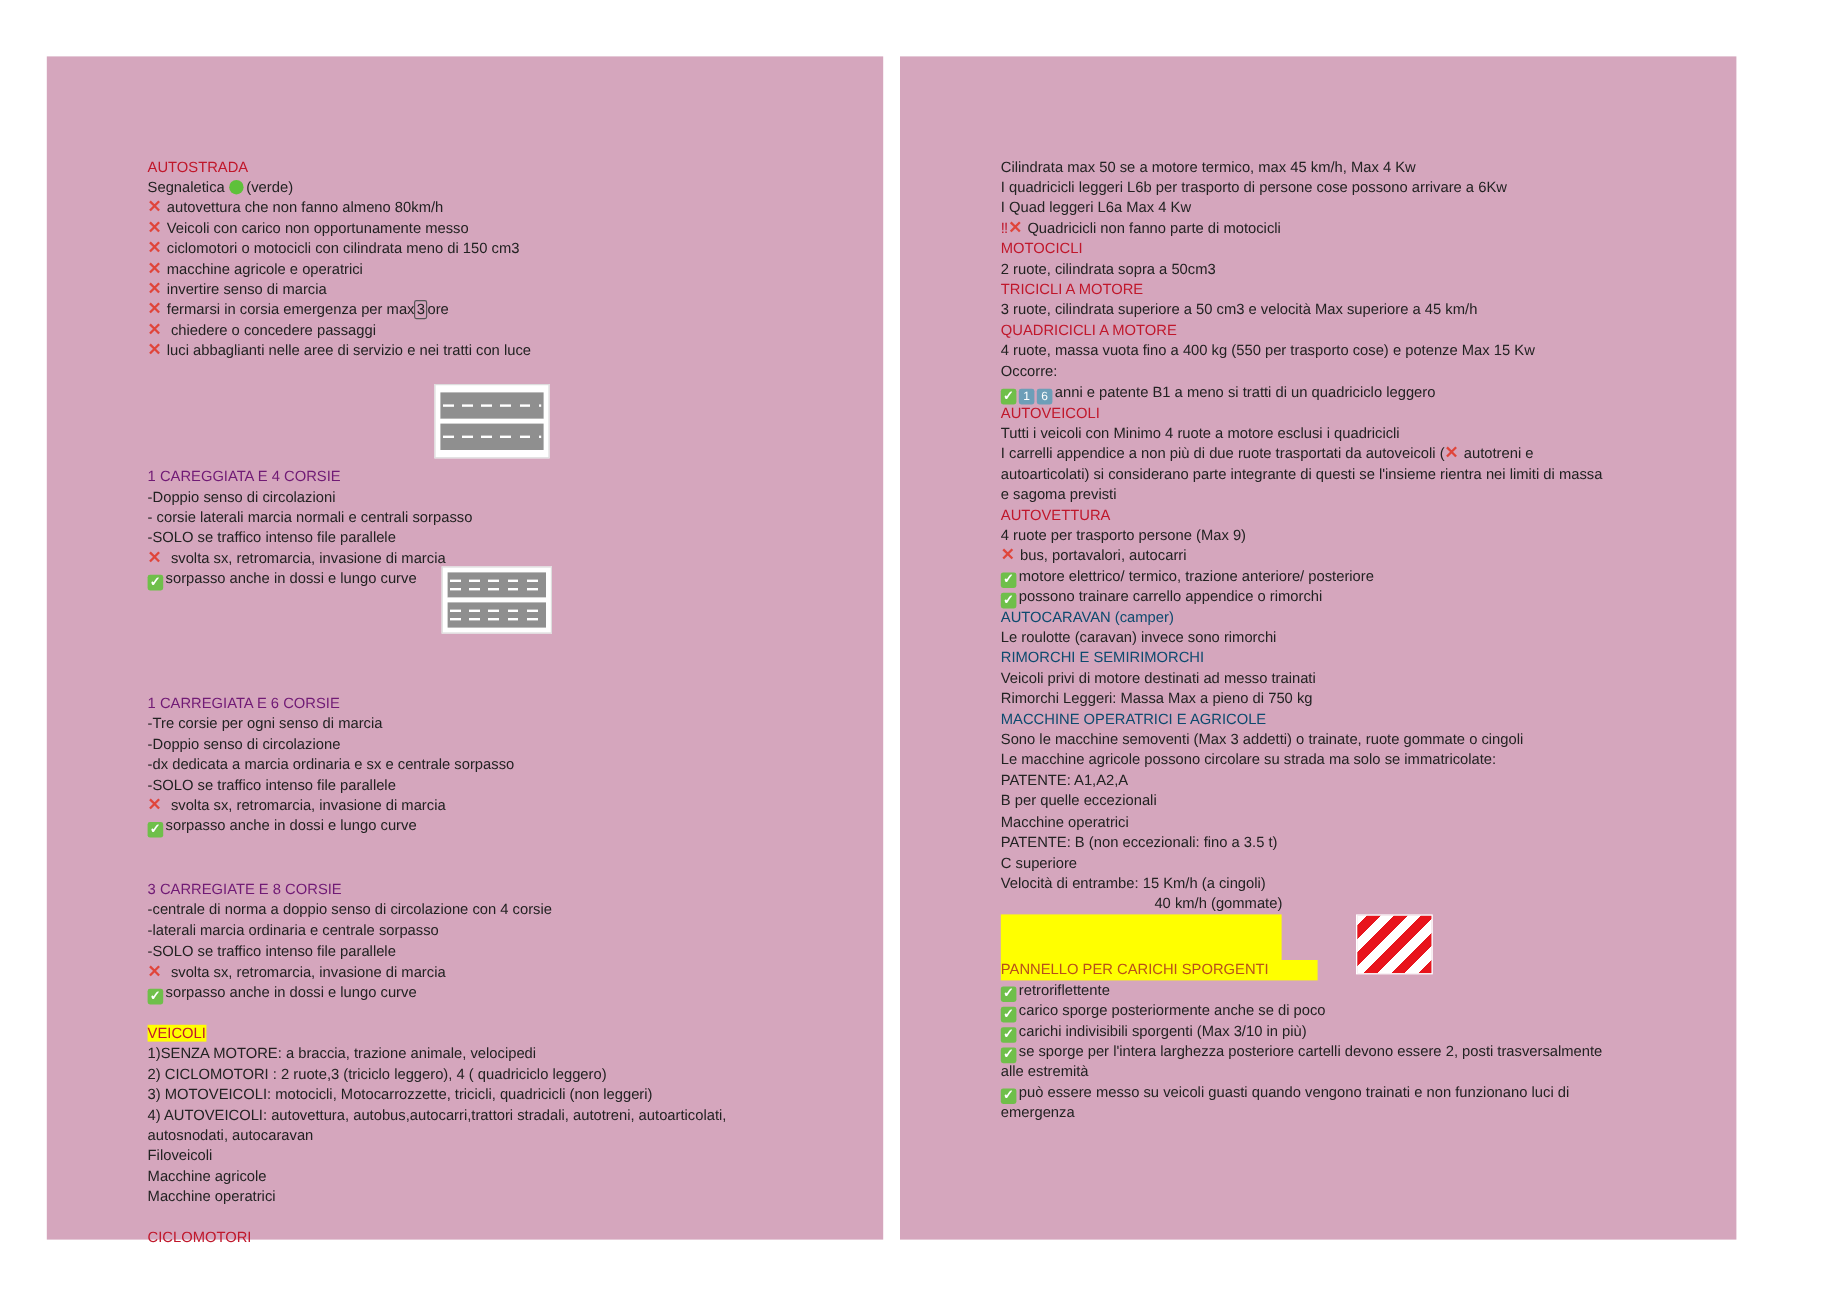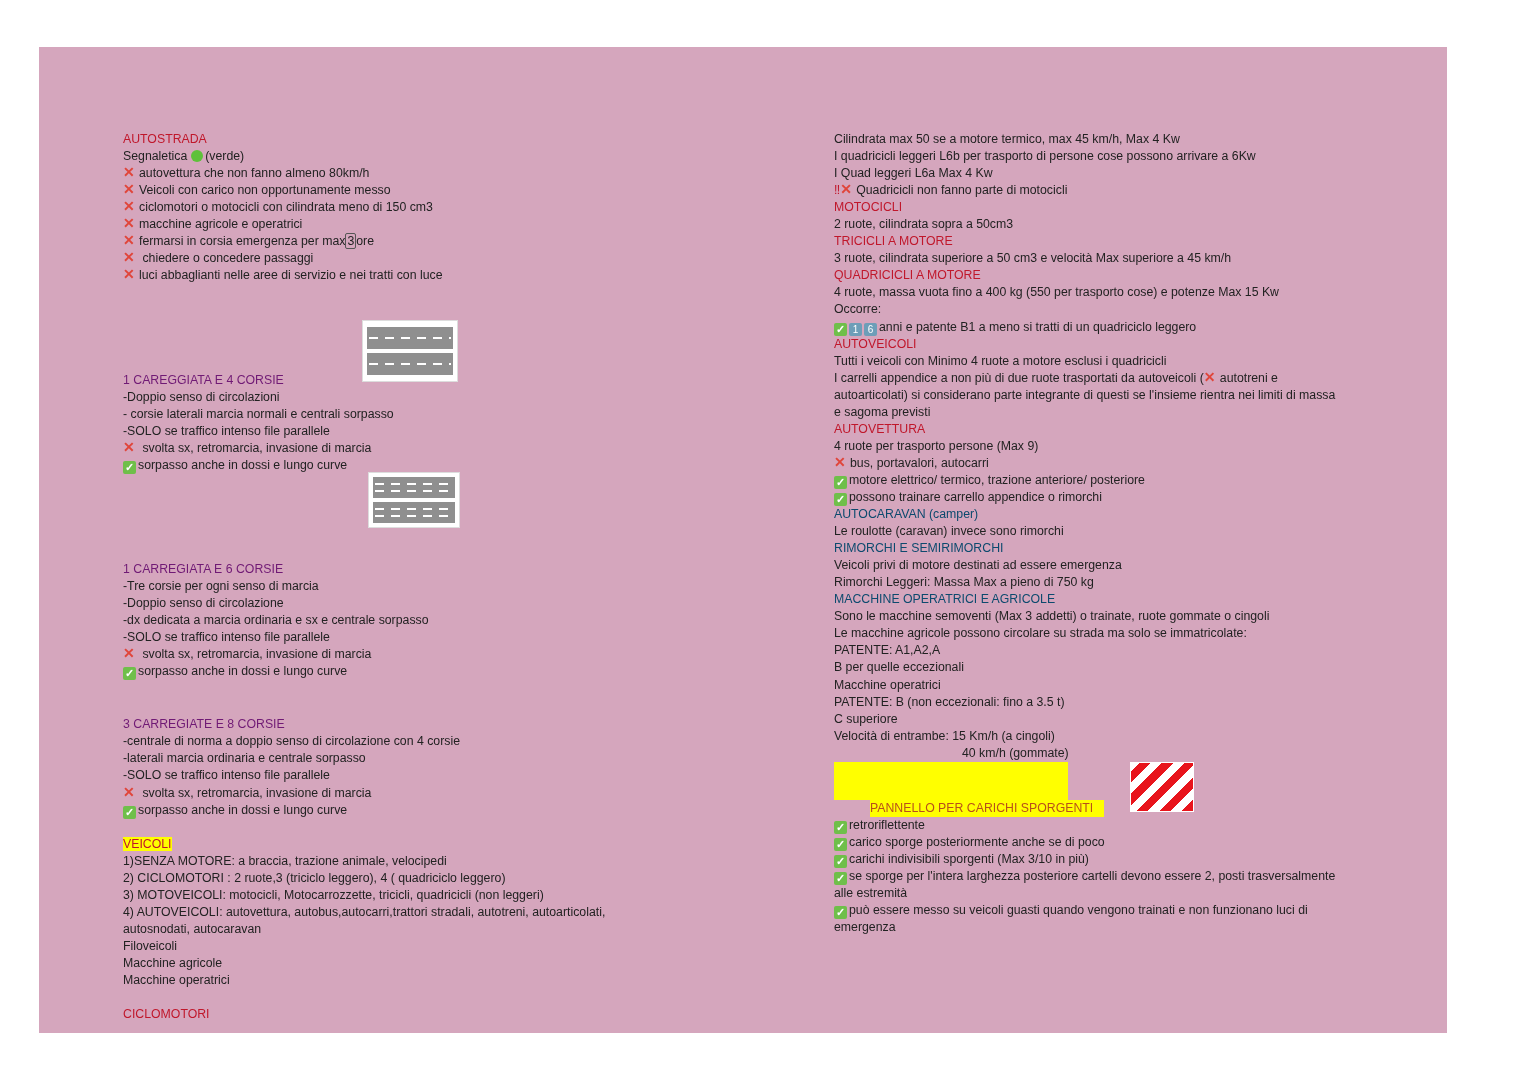--- a/index.html
+++ b/index.html
@@ -1,19 +1,19 @@
 <!DOCTYPE html>
 <html><head>
 <meta charset="utf-8">
 <style>
   html, body { margin:0; padding:0; }
   body { width:1527px; height:1080px; background:#ffffff; position:relative; overflow:hidden;
          font-family:"Liberation Sans", sans-serif; }
   .page { position:absolute; top:47px; width:697px; height:986px; background:#d5a6bd; }
-  #page-left { left:39px;padding-left:27px; }
+  #page-left { left:39px; }
   #page-right { left:750px; }
   .content { position:absolute; left:84px; top:84px; width:560px; font-size:12.3px; line-height:17.05px; color:#222; }
   .line { white-space:nowrap; height:17.05px; }
   .red { color:#c0172b; }
   .darkred { color:#0c4a6e; }
   .olive { color:#701a75;margin-top:36px; }
   .hl { background:#ffff00; }
   .hl-red { background:#ffff00; color:#c0172b;margin-top:17px; }
   .cross { color:#e0453a; font-weight:bold; display:inline-block; width:16px; text-align:left; font-size:14px; line-height:14px; }
   .check { display:inline-block; width:13px; height:13px; background:#6fbf4a; color:#fff; font-size:11px; line-height:13px; text-align:center; margin-right:2px; vertical-align:-2px; border-radius:2px; font-weight:bold; }
@@ -36,20 +36,21 @@
 <div class="page" id="page-left">
   <div class="content">
     <div class="line red">AUTOSTRADA</div>
     <div class="line">
       <span>Segnaletica</span><span class="dot"></span><span>(verde)</span>
     </div>
     <div class="line"><span class="cross">✕</span><span>autovettura che non fanno almeno 80km/h</span></div>
     <div class="line"><span class="cross">✕</span><span>Veicoli con carico non opportunamente messo</span></div>
     <div class="line"><span class="cross">✕</span><span>ciclomotori o motocicli con cilindrata meno di 150 cm3</span></div>
     <div class="line"><span class="cross">✕</span><span>macchine agricole e operatrici</span></div>
+    <div class="line"><span class="cross">✕</span><span>invertire senso di marcia</span></div>
     <div class="line"><span class="cross">✕</span><span>fermarsi in corsia emergenza per max</span><span class="box3">3</span><span>ore</span></div>
     <div class="line"><span class="cross">✕</span><span> chiedere o concedere passaggi</span></div>
     <div class="line"><span class="cross">✕</span><span>luci abbaglianti nelle aree di servizio e nei tratti con luce</span></div>
     <div class="gap"></div>
       <div class="gap"></div>
       <div class="gap"></div>
 
     <div class="line olive">1 CAREGGIATA E 4 CORSIE</div>
     <div class="line">-Doppio senso di circolazioni</div>
     <div class="line">- corsie laterali marcia normali e centrali sorpasso</div>
@@ -132,36 +133,36 @@
 
     <div class="line red">AUTOVETTURA</div>
     <div class="line">4 ruote per trasporto persone (Max 9)</div>
     <div class="line"><span class="cross">✕</span><span>bus, portavalori, autocarri</span></div>
     <div class="line"><span class="check">✓</span><span>motore elettrico/ termico, trazione anteriore/ posteriore</span></div>
     <div class="line"><span class="check">✓</span><span>possono trainare carrello appendice o rimorchi</span></div>
 
     <div class="line darkred">AUTOCARAVAN (camper)</div>
     <div class="line">Le roulotte (caravan) invece sono rimorchi</div>
     <div class="line darkred">RIMORCHI E SEMIRIMORCHI</div>
-    <div class="line">Veicoli privi di motore destinati ad essere emergenza</div>
+    <div class="line">Veicoli privi di motore destinati ad messo trainati</div>
     <div class="line">Rimorchi Leggeri: Massa Max a pieno di 750 kg</div>
 
     <div class="line darkred">MACCHINE OPERATRICI E AGRICOLE</div>
     <div class="line">Sono le macchine semoventi (Max 3 addetti) o trainate, ruote gommate o cingoli</div>
     <div class="line">Le macchine agricole possono circolare su strada ma solo se immatricolate:</div>
     <div class="line">PATENTE: A1,A2,A</div>
     <div class="line">B per quelle eccezionali</div>
     <div class="line">Macchine operatrici</div>
     <div class="line">PATENTE: B (non eccezionali: fino a 3.5 t)</div>
     <div class="line">C superiore</div>
     <div class="line">Velocità di entrambe: 15 Km/h (a cingoli)</div>
     <div class="line" style="padding-left:128px;">40 km/h (gommate)</div>
 
     <div class="yellow-block" style="width:234px; height:38px;"></div>
-    <div class="line"><span class="hl" style="color:#b8501a; display:inline-block; width:234px;margin-left:36px;">PANNELLO PER CARICHI SPORGENTI</span></div>
+    <div class="line"><span class="hl" style="color:#b8501a; display:inline-block; width:264px;">PANNELLO PER CARICHI SPORGENTI</span></div>
     <div class="line"><span class="check">✓</span><span>retroriflettente</span></div>
     <div class="line"><span class="check">✓</span><span>carico sporge posteriormente anche se di poco</span></div>
     <div class="line"><span class="check">✓</span><span>carichi indivisibili sporgenti (Max 3/10 in più)</span></div>
     <div class="line"><span class="check">✓</span><span>se sporge per l'intera larghezza posteriore cartelli devono essere 2, posti trasversalmente</span></div>
     <div class="line">alle estremità</div>
     <div class="line"><span class="check">✓</span><span>può essere messo su veicoli guasti quando vengono trainati e non funzionano luci di</span></div>
     <div class="line">emergenza</div>
   </div>
 
   <div class="sign" style="left:380px; top:715px;"></div>

